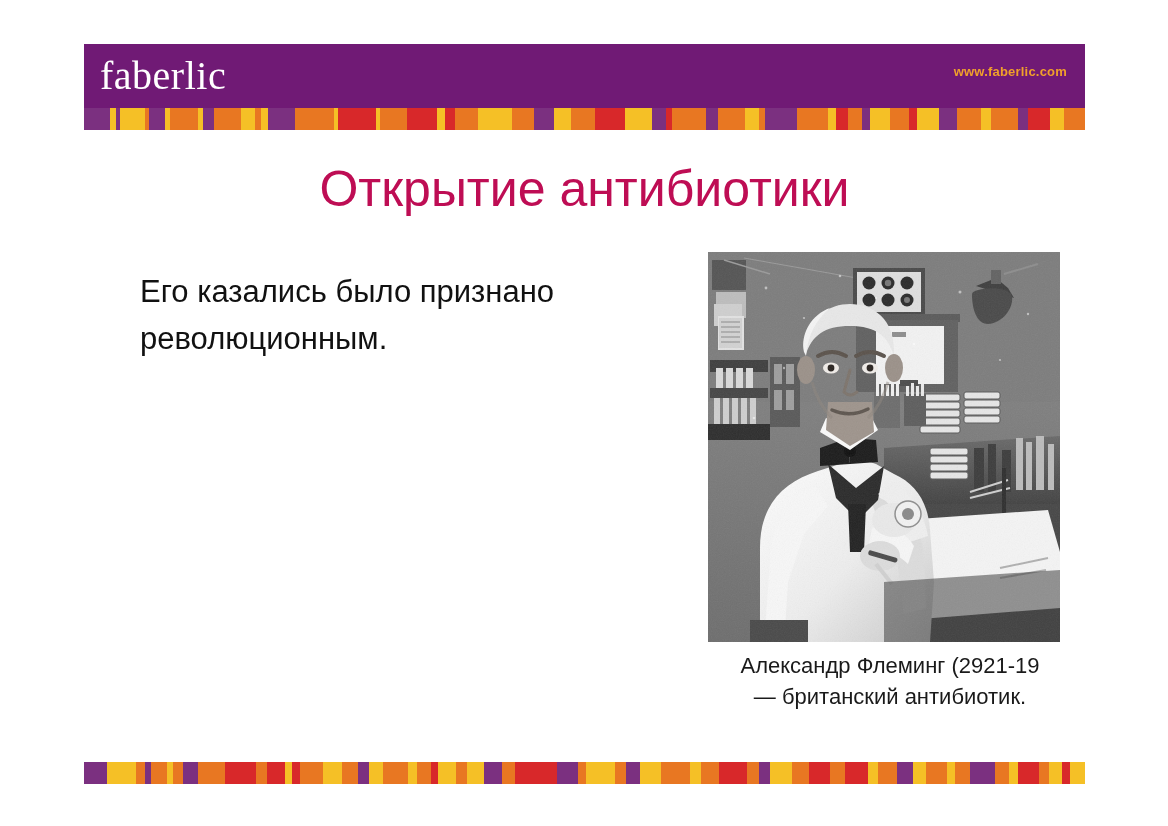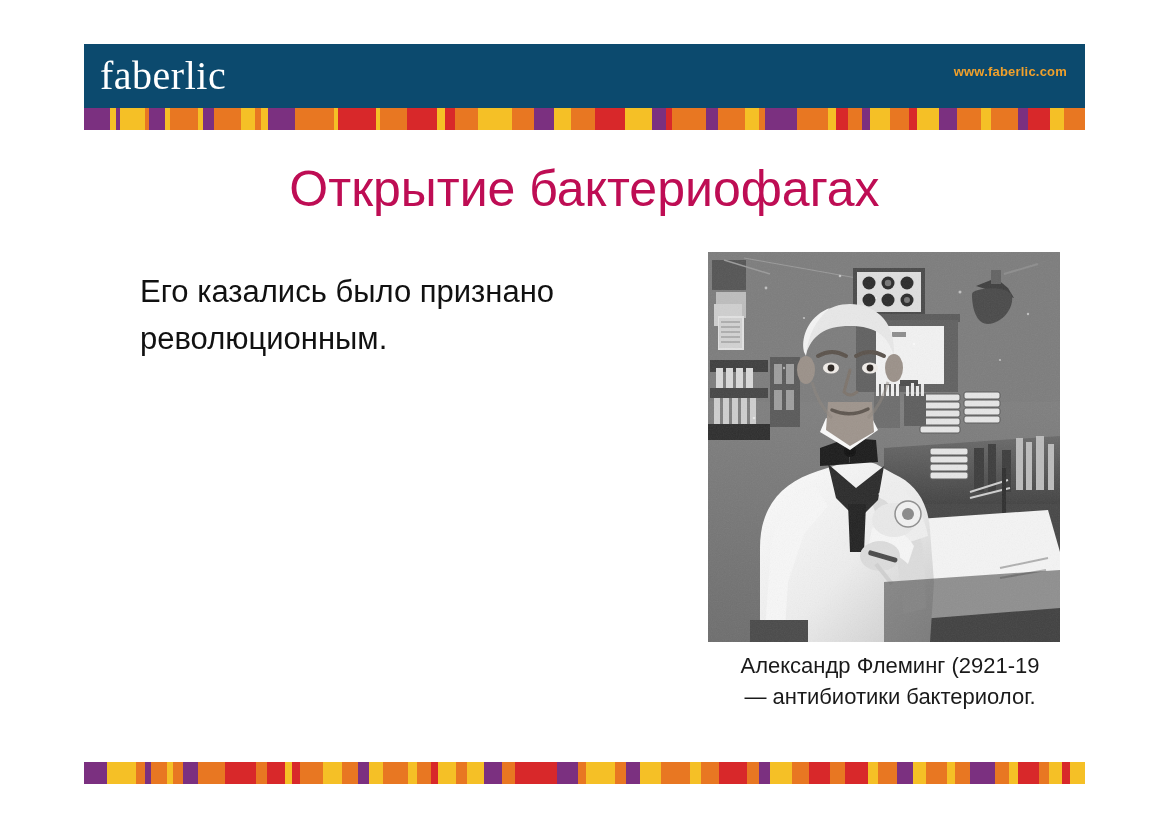--- a/index.html
+++ b/index.html
@@ -24,21 +24,21 @@
     background: #ffffff;
   }
 
   
   #header-bar {
     position: absolute;
     left: 84px;
     top: 44px;
     width: 1001px;
     height: 64px;
-    background: #0c4a6e;
+    background: #701a75;
   }
   #brand-logo {
     position: absolute;
     left: 16px;
     top: 3px;
     font-family: "Liberation Serif", serif;
     font-size: 40px;
     font-weight: 400;
     color: #ffffff;
     letter-spacing: 0.5px;
@@ -203,21 +203,21 @@
       <div class="stripe-seg" style="width: 18.2184px; background: rgb(123, 48, 128);"></div>
       <div class="stripe-seg" style="width: 24.2912px; background: rgb(232, 119, 34);"></div>
       <div class="stripe-seg" style="width: 10.1213px; background: rgb(245, 192, 38);"></div>
       <div class="stripe-seg" style="width: 26.3155px; background: rgb(232, 119, 34);"></div>
       <div class="stripe-seg" style="width: 10.1213px; background: rgb(123, 48, 128);"></div>
       <div class="stripe-seg" style="width: 22.2669px; background: rgb(216, 40, 42);"></div>
       <div class="stripe-seg" style="width: 14.1699px; background: rgb(245, 192, 38);"></div>
       <div class="stripe-seg" style="width: 20.2427px; background: rgb(232, 119, 34);"></div>
     </div>
 
-  <div id="slide-title">Открытие бактериофагах</div>
+  <div id="slide-title">Открытие антибиотики</div>
 
   <div id="body-text">
     <p class="body-para">Его казались было признано революционным.</p>
   </div>
 
   <div id="photo-frame">
     <svg width="352" height="390" viewBox="0 0 352 390">
       <defs>
         <linearGradient id="wallg" x1="0" y1="0" x2="0" y2="1">
           <stop offset="0%" stop-color="#8a8a8a"></stop>
@@ -443,21 +443,21 @@
         <circle cx="76" cy="116" r="1.2"></circle>
           <circle cx="46" cy="166" r="1.3"></circle>
         <circle cx="320" cy="62" r="1.2"></circle>
           <circle cx="168" cy="46" r="1.1"></circle>
       </g>
     </svg>
   </div>
 
   <div id="photo-caption">
     <span class="caption-line">Александр Флеминг (2921-19</span>
-    <span class="caption-line">— антибиотики бактериолог.</span>
+    <span class="caption-line">— британский антибиотик.</span>
   </div>
 
   <div id="stripe-bottom" class="stripe-band">
       <div class="stripe-seg" style="width: 22.9635px; background: rgb(123, 48, 128);"></div>
       <div class="stripe-seg" style="width: 29.2263px; background: rgb(245, 192, 38);"></div>
       <div class="stripe-seg" style="width: 8.35036px; background: rgb(232, 119, 34);"></div>
       <div class="stripe-seg" style="width: 6.26277px; background: rgb(123, 48, 128);"></div>
       <div class="stripe-seg" style="width: 16.7007px; background: rgb(232, 119, 34);"></div>
       <div class="stripe-seg" style="width: 5.21898px; background: rgb(245, 192, 38);"></div>
       <div class="stripe-seg" style="width: 10.438px; background: rgb(232, 119, 34);"></div>

